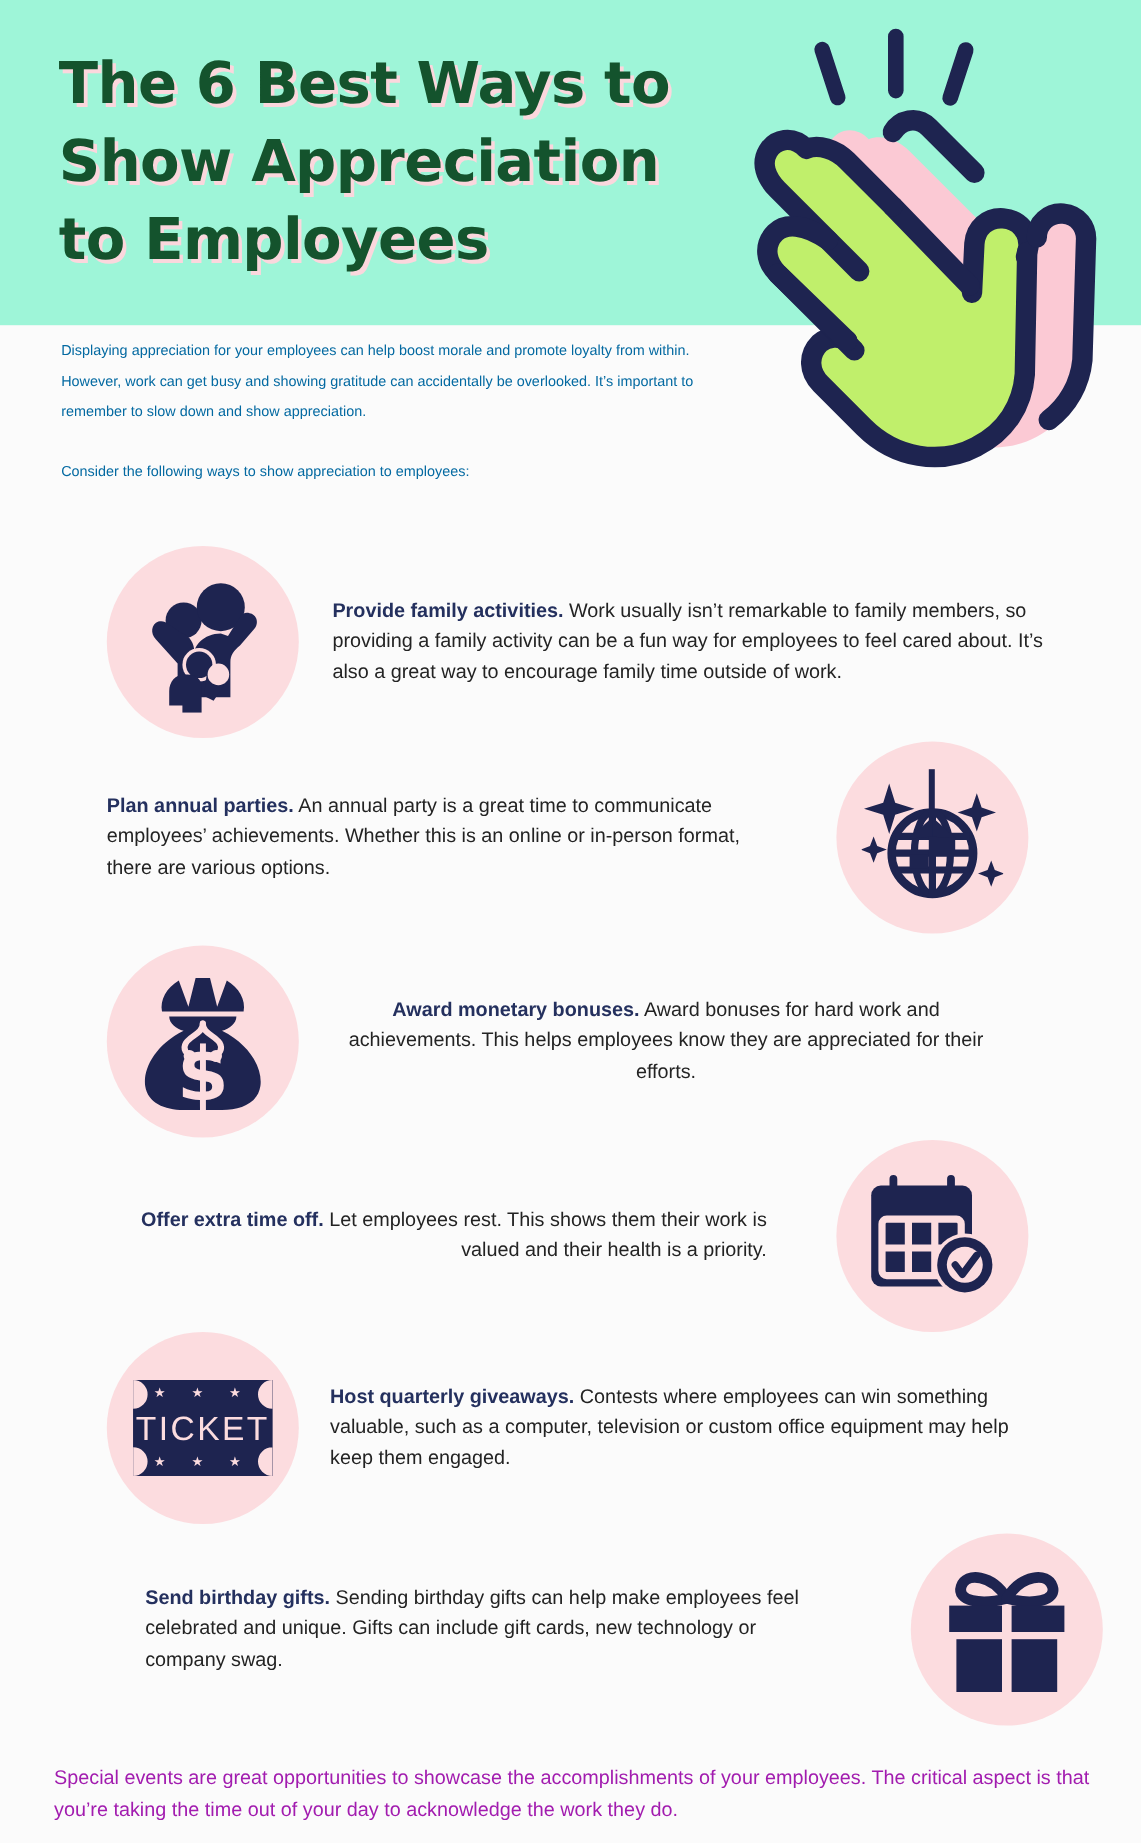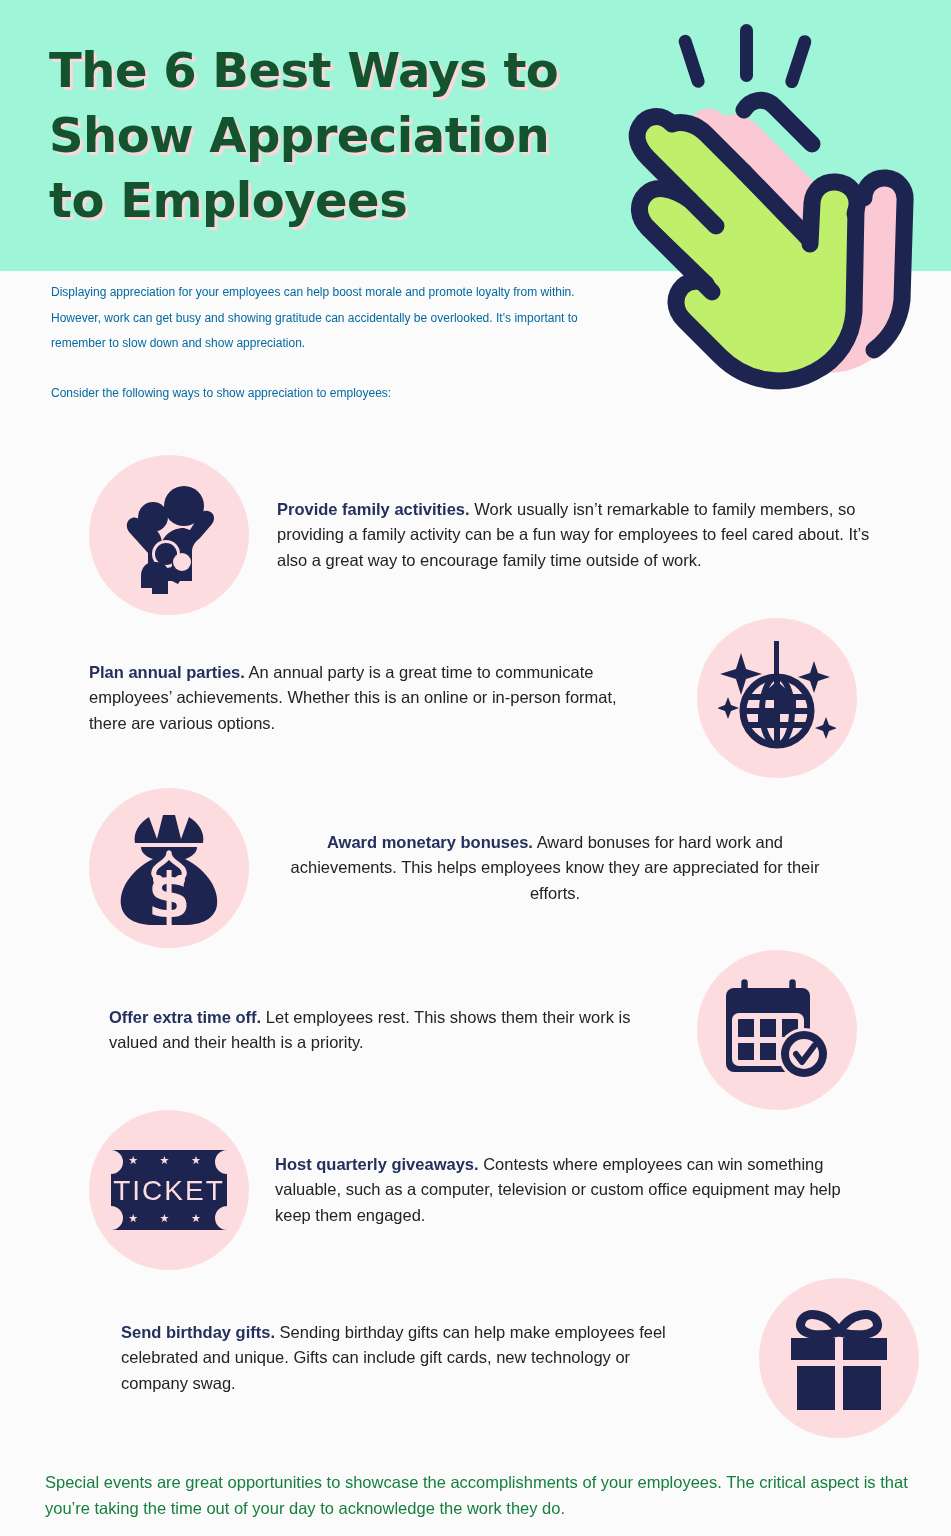--- a/index.html
+++ b/index.html
@@ -98,36 +98,36 @@
   #item-1 { left: 89px;  top: 455px; width: 810px; }
   #item-1 .item-text { width: 620px; margin-left: 28px; }
 
   #item-2 { left: 89px;  top: 618px; width: 768px; }
   #item-2 .item-text { width: 570px; }
 
   #item-3 { left: 89px;  top: 788px; width: 810px; }
   #item-3 .item-text { width: 560px; text-align: center; }
 
   #item-4 { left: 89px;  top: 950px; width: 768px; }
-  #item-4 .item-text { width: 530px; }
+  #item-4 .item-text { width: 530px; text-align: right; }
 
   #item-5 { left: 89px;  top: 1110px; width: 830px; }
   #item-5 .item-text { width: 570px; }
 
   #item-6 { left: 89px;  top: 1278px; width: 830px; }
   #item-6 .item-text { width: 580px; }
 
   
   .footer {
     position: absolute;
     left: 45px; top: 1470px;
     width: 880px;
     font-size: 16.5px;
     line-height: 25.5px;
-    color: #15803d;
+    color: #a21caf;
   }
 </style>
 </head>
 <body>
 
 <div class="page">
 
   <div class="header-band">
     <div class="header-title">The 6 Best Ways to
 Show Appreciation

